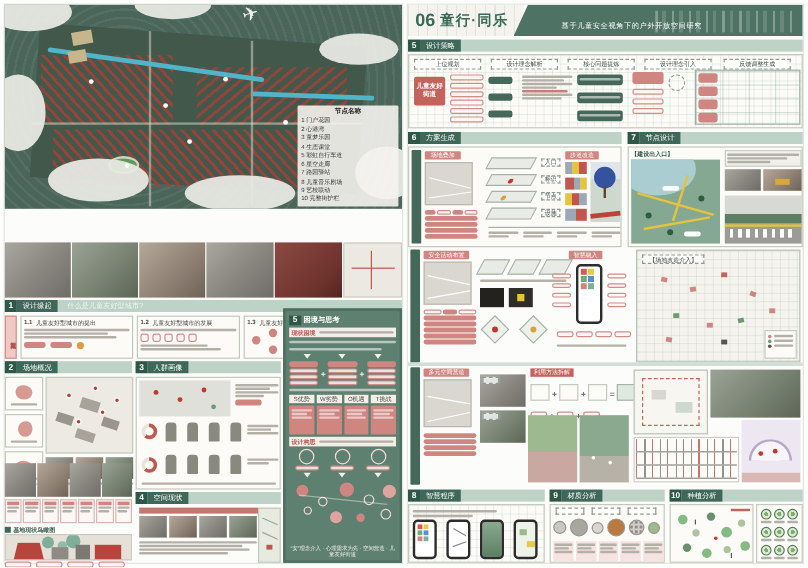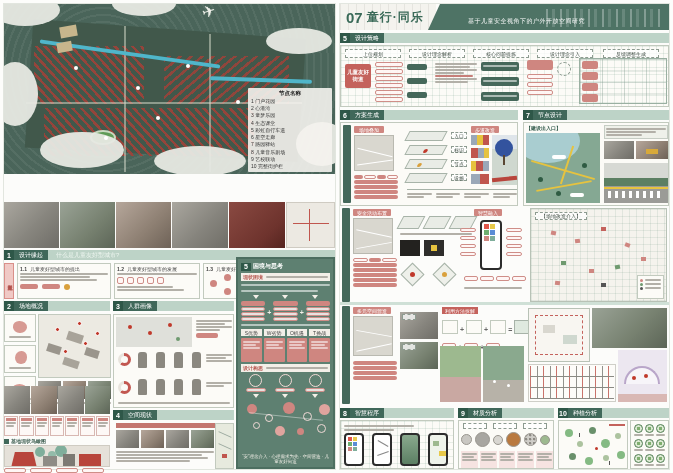--- a/index.html
+++ b/index.html
@@ -447,21 +447,21 @@
       <span class="abs circ" style="left:76px;top:24px;width:9px;height:9px;border:1px solid #f0d9d6"></span>
       <div class="abs" style="left:8px;top:16px;width:74px;height:1px;background:rgba(255,255,255,.4);transform:rotate(6deg)"></div>
     </div>
     <div style="color:#f3efe8;font-size:4.5px;text-align:center">“安”理念介入 · 心理需求为先 · 空间营造 · 儿童友好街道</div>
   </div>
 </section>
 
 <section class="panel" style="left:340px;width:329px">
 
   <div class="abs hwhite" style="left:0;top:0;width:96px;height:26px">
-    <span class="hnum">07</span>
+    <span class="hnum">06</span>
     <span class="htitle">童行·同乐</span>
   </div>
   <div class="abs hban" style="left:88px;top:0;width:241px;height:26px">
     <div class="hsky"></div>
     <span class="hsub">基于儿童安全视角下的户外开放空间研究</span>
   </div>
 
   <div class="abs secbar" style="left:0;top:29px;width:329px">
     <span class="secnum">5</span>
     <span class="seclbl">设计策略</span>

